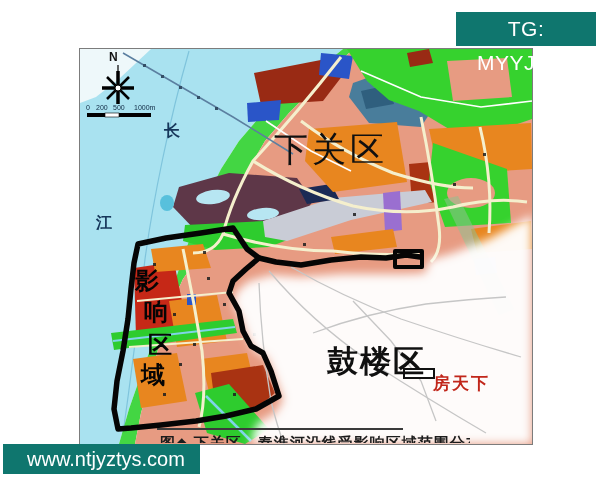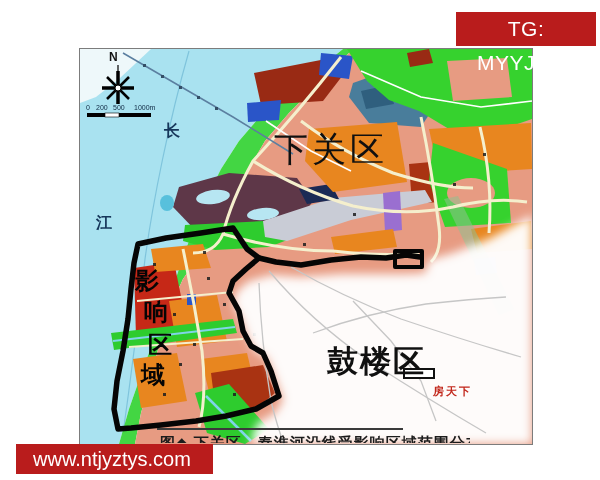--- a/index.html
+++ b/index.html
@@ -1,38 +1,38 @@
 <!DOCTYPE html>
 <html><head>
 <meta charset="utf-8">
 <style>
   html,body{margin:0;padding:0;background:#fff;}
   #stage{position:relative;width:600px;height:480px;background:#ffffff;overflow:hidden;
          font-family:"Liberation Sans","DejaVu Sans",sans-serif;}
   .abs{position:absolute;}
   
-  .wm-box{background:#b91c1c;color:#ffffff;z-index:30;}
+  .wm-box{background:#0f766e;color:#ffffff;z-index:30;}
   #tg-box{left:456px;top:12px;width:140px;height:34px;line-height:34px;text-align:center;
           font-size:21px;letter-spacing:.5px;}
-  #site-box{left:16px;top:444px;width:197px;height:30px;line-height:30px;padding-left:17px;
+  #site-box{left:3px;top:444px;width:197px;height:30px;line-height:30px;padding-left:24px;
           font-size:20px;box-sizing:border-box;}
   
   #map-svg{position:absolute;left:79px;top:48px;border:1px solid #7c7c7c;z-index:1;background:#fff;}
   
   .map-label{z-index:10;color:#141414;pointer-events:none;}
   #north-label{left:109px;top:50px;font-size:12px;font-weight:bold;}
   #river-char-0{left:164px;top:121px;font-size:16px;font-weight:bold;color:#16365a;}
   #river-char-1{left:96px;top:213px;font-size:16px;font-weight:bold;color:#16365a;}
   #xiaguan-label{left:274px;top:127px;font-size:34px;font-weight:normal;letter-spacing:4px;color:#101010;}
   #gulou-label{left:327px;top:341px;font-size:31px;font-weight:bold;letter-spacing:2px;color:#101010;}
   .aff-char{font-size:24px;font-weight:bold;color:#050505;z-index:12;}
   #aff-0{left:135px;top:265px;} #aff-1{left:144px;top:296px;}
   #aff-2{left:148px;top:329px;} #aff-3{left:141px;top:359px;}
   
-  #fang-cn{left:433px;top:384px;font-size:11px;font-weight:bold;color:#c1261a;letter-spacing:2px;z-index:11;}
+  #fang-cn{left:433px;top:372px;font-size:17px;font-weight:bold;color:#c1261a;letter-spacing:2px;z-index:11;}
   #fang-en{left:406px;top:391px;font-size:27px;font-weight:bold;font-style:italic;
            color:#c1261a;letter-spacing:-1px;z-index:11;}
   
   #caption-rule{left:157px;top:428px;width:246px;height:2px;background:#3a3a3a;z-index:9;}
   #caption-clip{left:160px;top:434px;width:310px;height:9px;overflow:hidden;z-index:9;}
   #caption-clip .cap{font-size:15px;font-weight:bold;white-space:nowrap;color:#1c1c1c;letter-spacing:1px;}
 </style>
 </head>
 <body>
 

